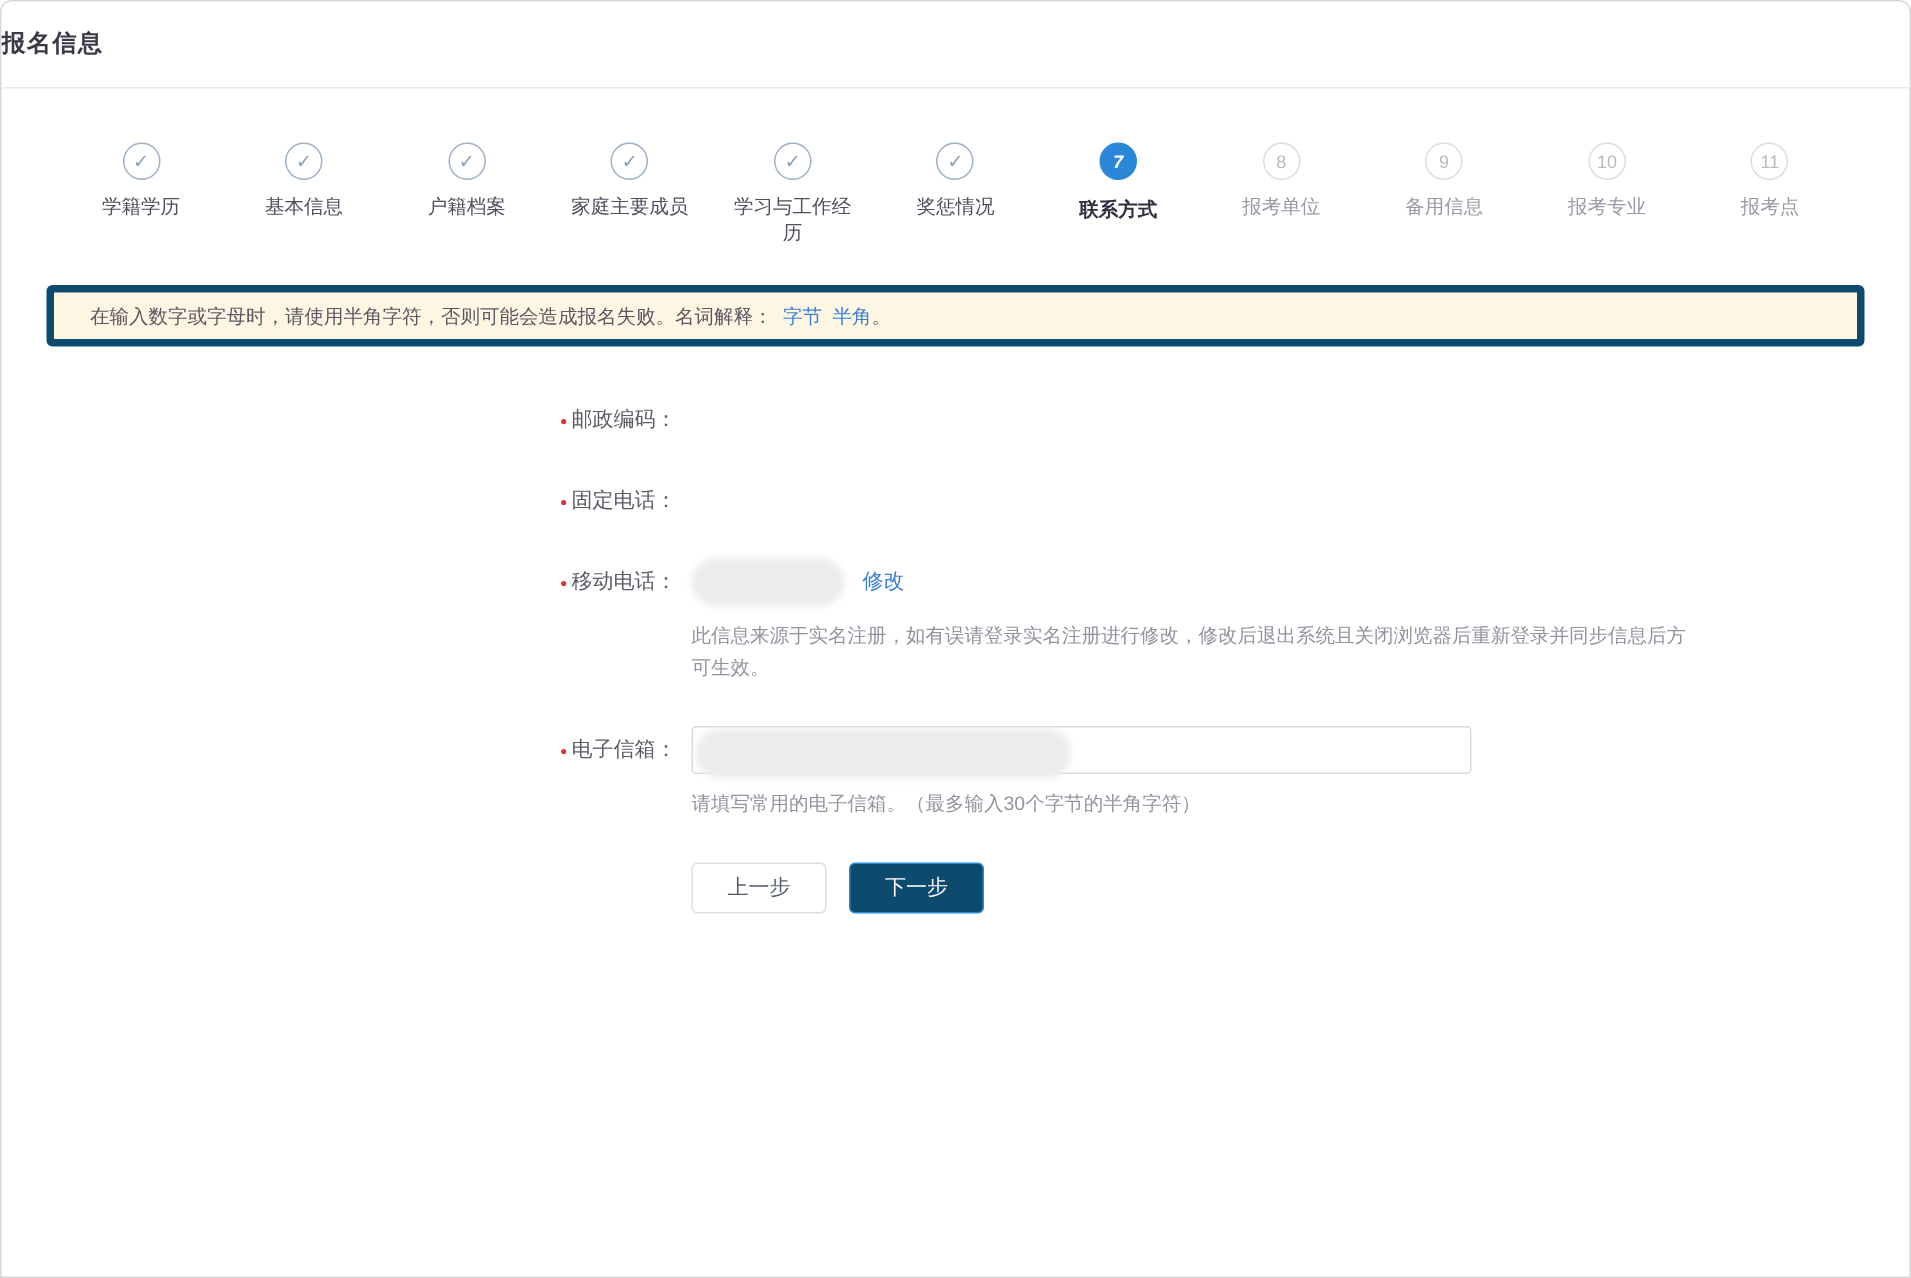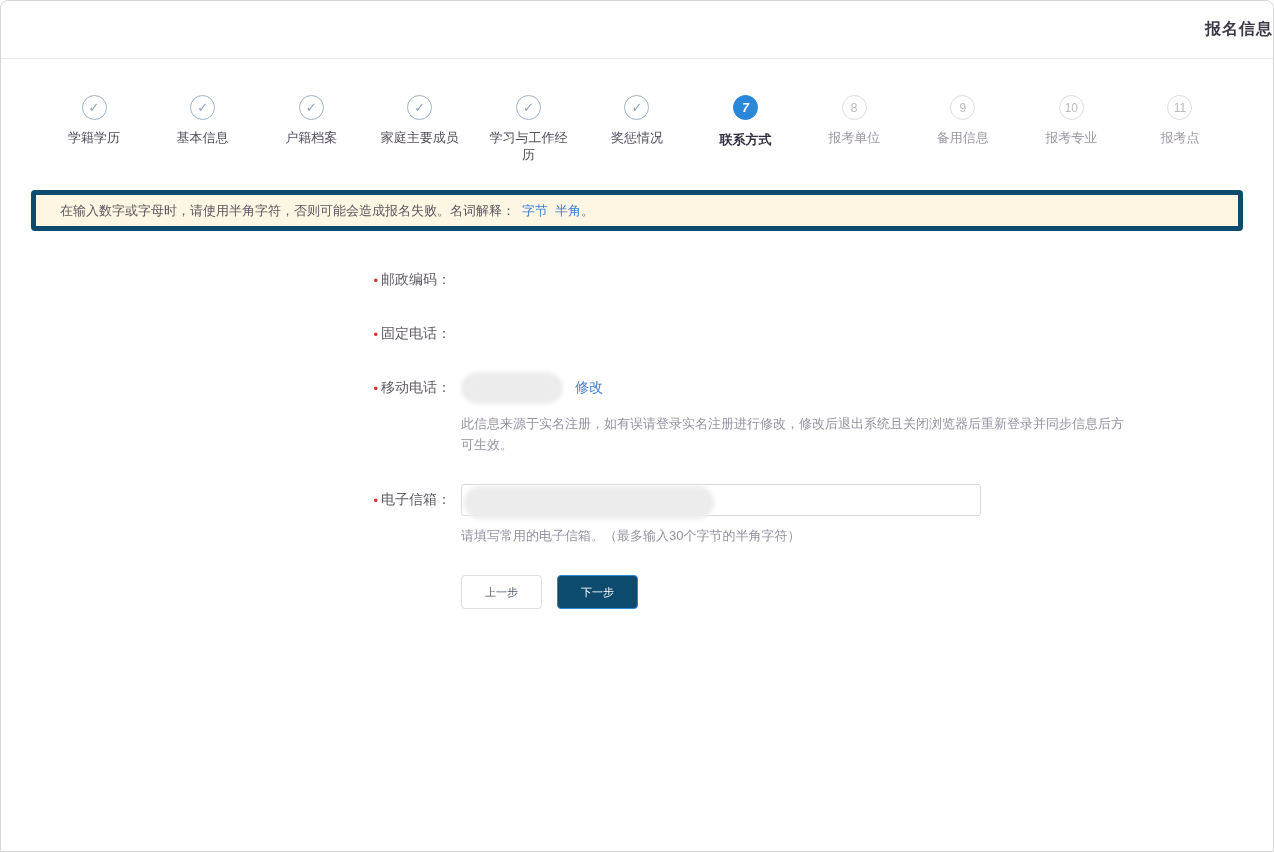--- a/index.html
+++ b/index.html
@@ -3,21 +3,21 @@
 <meta charset="utf-8">
 <style>
   html,body{margin:0;padding:0;background:#fff;}
   .page{
     width:1274px;height:852px;position:relative;background:#ffffff;
     font-family:"Liberation Sans","DejaVu Sans",sans-serif;
     border:1px solid #d6d6d6;box-sizing:border-box;overflow:hidden;
     border-radius:8px 8px 0 0;
   }
   
-  .header{height:57px;border-bottom:1px solid #e9e9f0;display:flex;align-items:center;justify-content:flex-end;background:#fff;}
+  .header{height:57px;border-bottom:1px solid #e9e9f0;display:flex;align-items:center;justify-content:flex-start;background:#fff;}
   .header-title{font-size:16px;font-weight:bold;color:#3e3748;letter-spacing:1px;}
 
   
   .stepper{display:flex;justify-content:space-between;padding:36px 46px 0 46px;}
   .step{display:flex;flex-direction:column;align-items:center;width:94px;cursor:pointer;}
   .step-circle{width:25px;height:25px;border-radius:50%;display:flex;align-items:center;justify-content:center;
     font-size:12px;box-sizing:border-box;background:#fff;}
   .step.done .step-circle{border:1px solid #9db1c7;color:#8ba1ba;font-size:13px;}
   .step.active .step-circle{background:#2b87d8;color:#fff;font-weight:bold;font-style:italic;border:1px solid #2b87d8;}
   .step.todo .step-circle{border:1px solid #dcdce2;color:#b9b9c0;}
@@ -43,21 +43,21 @@
   .redact{position:absolute;background:#ececec;filter:blur(2px);border-radius:16px;pointer-events:none;z-index:1;}
   .help{width:672px;font-size:13px;color:#9691a0;line-height:21px;margin-top:9px;}
   .annotation{position:absolute;left:38px;top:-15px;font-size:50px;line-height:54px;color:#3b3642;
     white-space:nowrap;letter-spacing:3px;z-index:2;background:rgba(255,255,255,0.55);padding:0 6px;}
   .mobile-control{display:flex;align-items:center;height:32px;}
   .pill{width:102px;height:32px;background:#ececec;border-radius:16px;filter:blur(2px);}
   .modify-link{margin-left:12px;font-size:14px;color:#3a7fd5;text-decoration:none;cursor:pointer;}
 
   
   .btn-row{margin-left:460px;display:flex;gap:15px;padding-bottom:28px;}
-  .btn{height:34px;border-radius:4px;font-size:11px;padding:0 23px;cursor:pointer;
+  .btn{height:34px;border-radius:4px;font-size:14px;padding:0 23px;cursor:pointer;
     font-family:"Liberation Sans","DejaVu Sans",sans-serif;}
   .btn-prev{background:#fff;border:1px solid #dcdee2;color:#515a6e;}
   .btn-next{background:#0c4a6e;border:1px solid #2b87d8;color:#fff;}
 </style>
 </head>
 <body>
 
 <div class="page">
 
   <div class="header">

